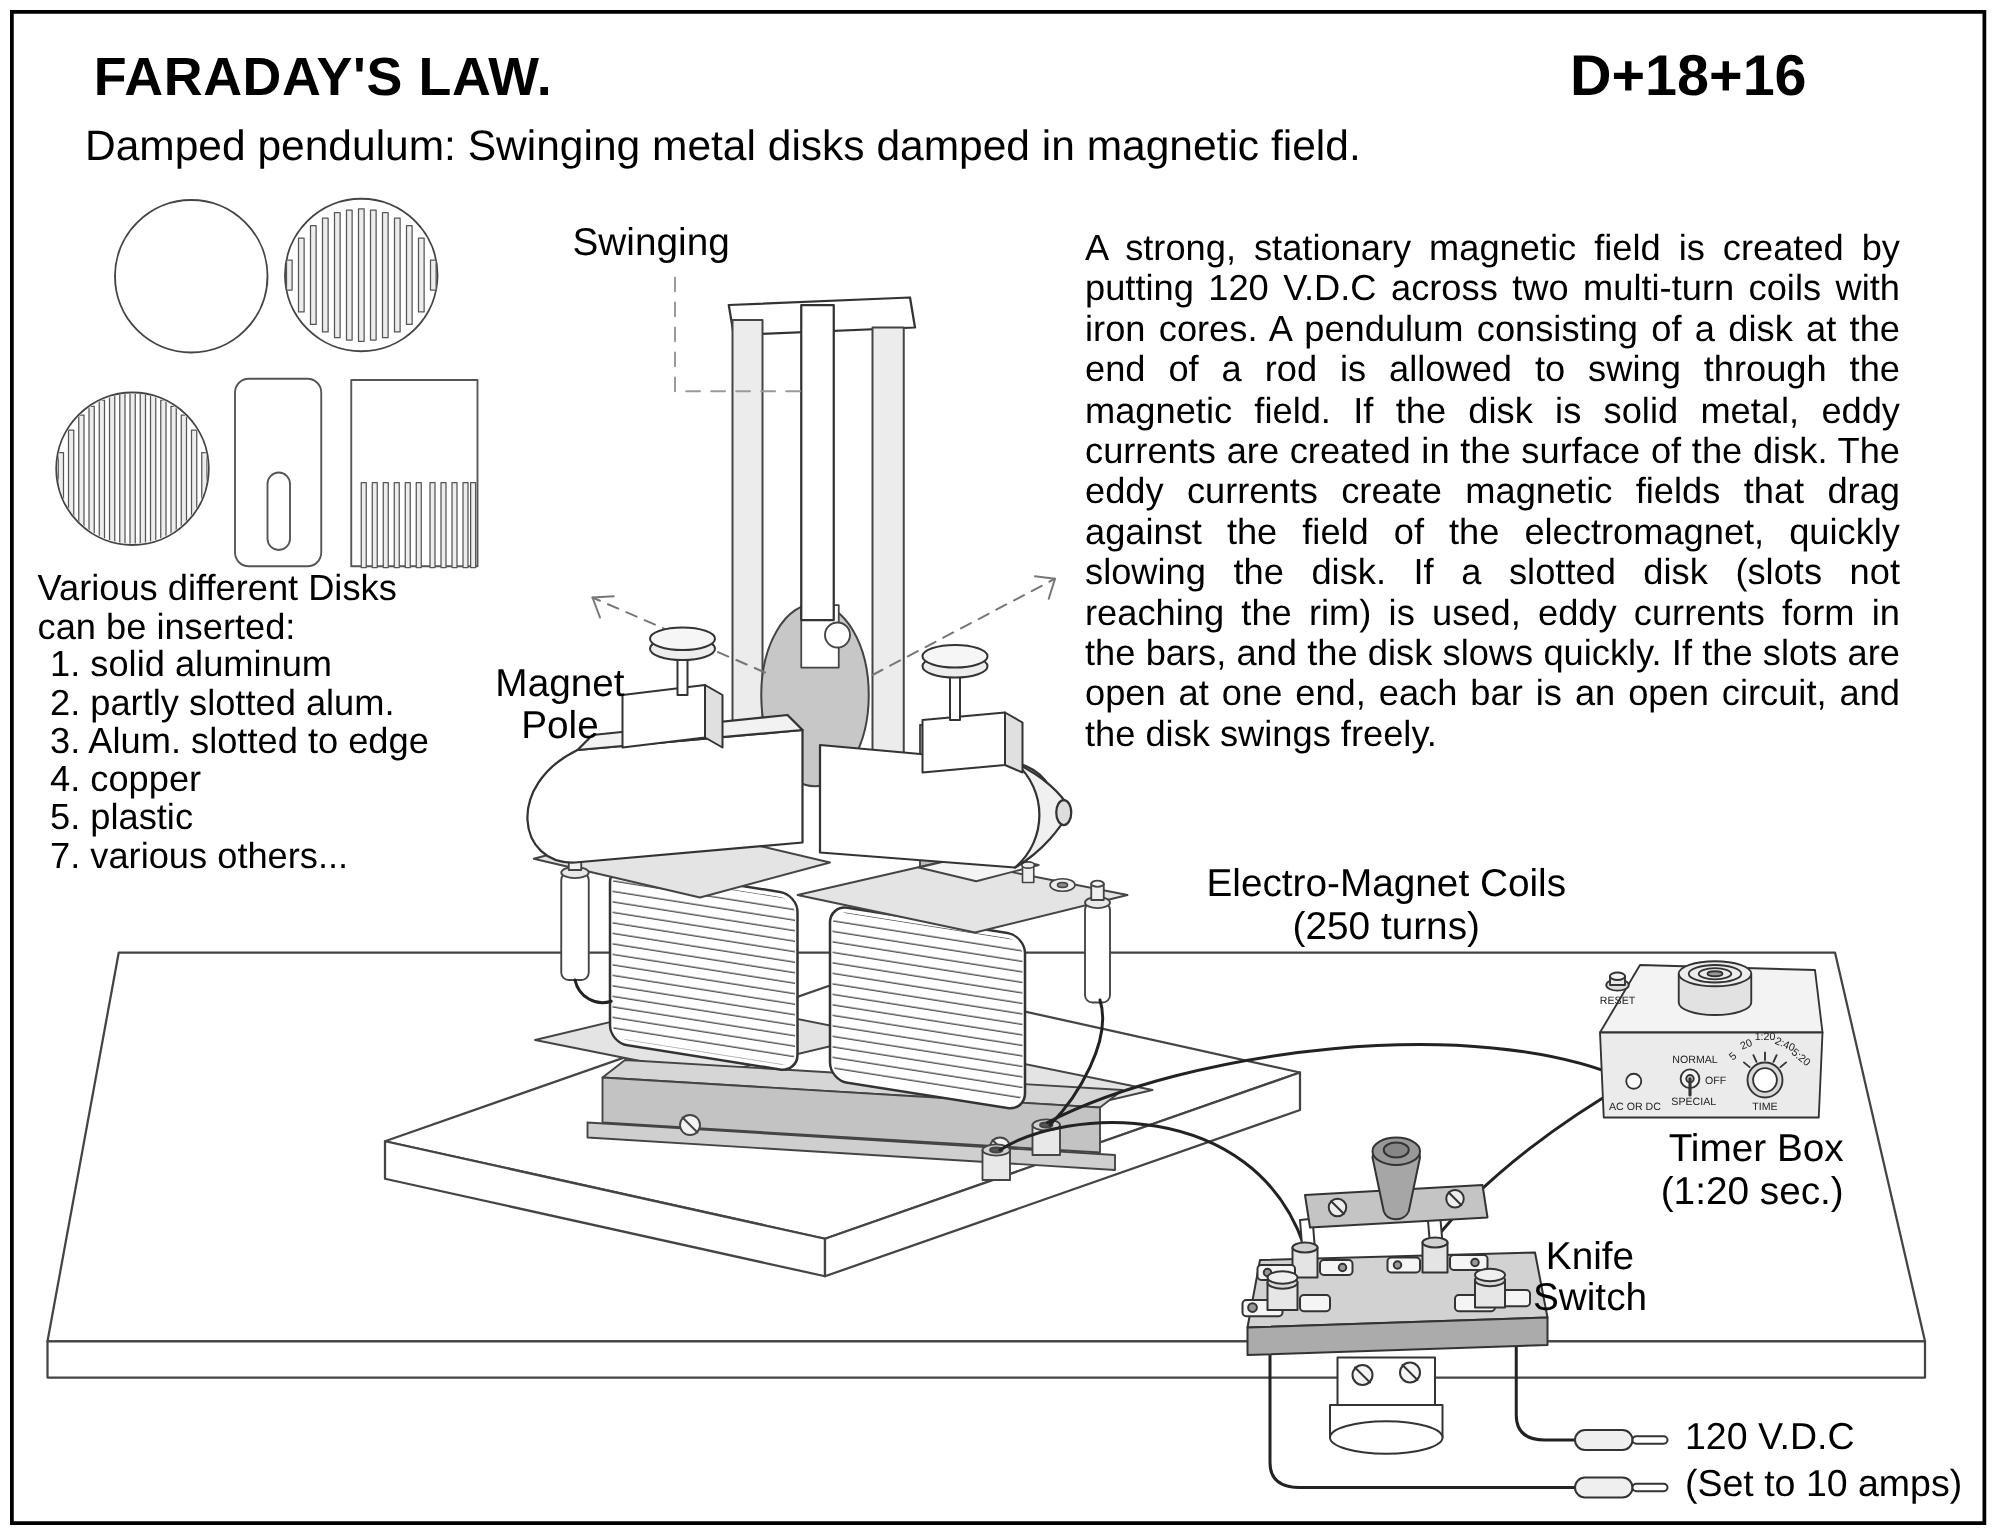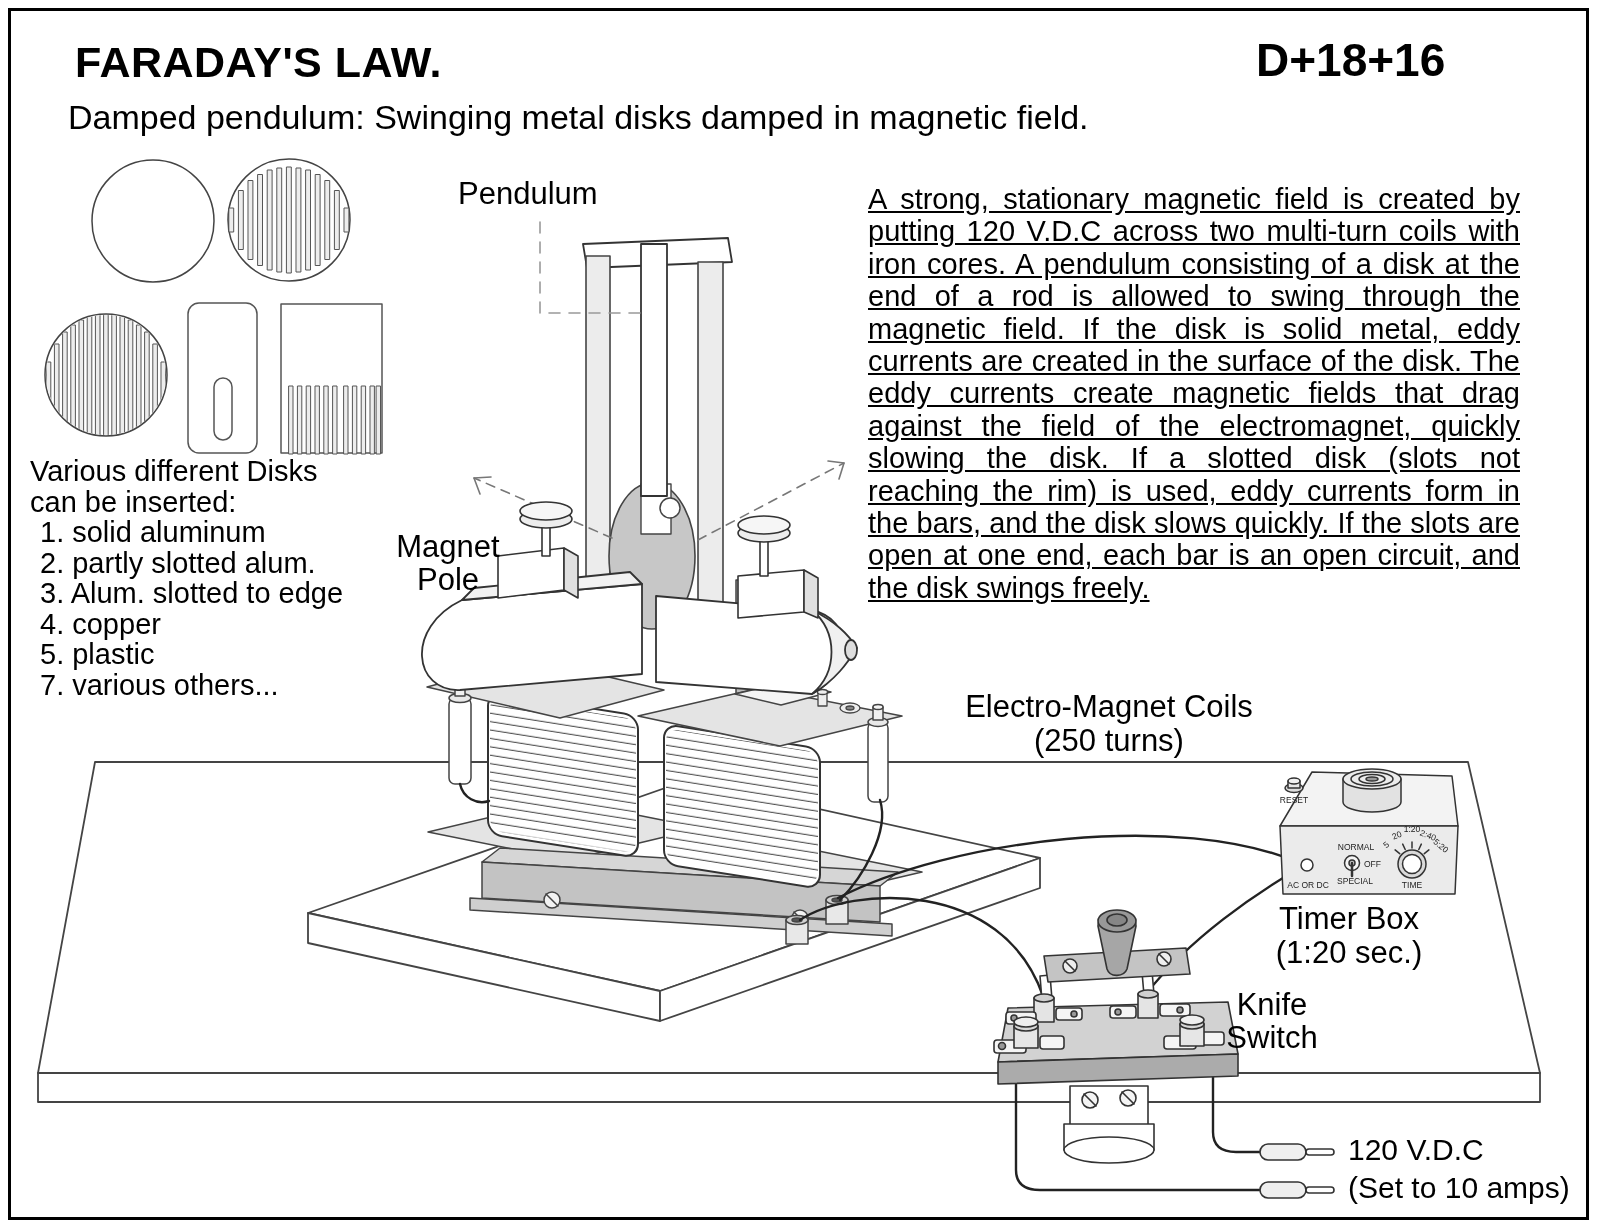--- a/index.html
+++ b/index.html
@@ -8,21 +8,21 @@
   #frame-border{position:absolute;left:8px;top:8px;width:1581px;height:1212px;
                 border:3px solid #000;box-sizing:border-box;}
   #art{position:absolute;left:0;top:0;width:1600px;height:1231px;}
   .lbl{position:absolute;white-space:pre;line-height:1.05;}
   .title{font-size:43px;font-weight:bold;letter-spacing:0.5px;}
   .code{font-size:46px;font-weight:bold;}
   .subtitle{font-size:34px;}
   .biglabel{font-size:31px;}
   .center{text-align:center;white-space:normal;}
   .desc{position:absolute;left:868px;top:183px;width:652px;font-size:29px;
-        line-height:32.4px;text-align:justify;text-decoration:underline;}
+        line-height:32.4px;text-align:justify;}
   .list{position:absolute;left:30px;top:456px;font-size:29px;line-height:30.5px;}
   .list .items{margin-left:10px;}
   .supply{font-size:30px;}
 </style>
 </head>
 <body>
 
 <div id="stage">
 
   <div id="frame-border"></div>
@@ -358,33 +358,33 @@
       <div>2. partly slotted alum.</div>
       <div>3. Alum. slotted to edge</div>
       <div>4. copper</div>
       <div>5. plastic</div>
       <div>7. various others...</div>
     </div>
   </div>
 
   <div class="desc">A strong, stationary magnetic field is created by putting 120 V.D.C across two multi-turn coils with iron cores.  A pendulum consisting of a disk at the end of a rod is allowed to swing through the magnetic field.  If the disk is solid metal, eddy currents are created in the surface of the disk.  The eddy currents create magnetic fields that drag against the field of the electromagnet, quickly slowing the disk. If a slotted disk (slots not reaching the rim) is used, eddy currents form in the bars, and the disk slows quickly.  If the slots are open at one end, each bar is an open  circuit, and the disk swings freely.</div>
 
-  <div class="lbl biglabel" style="left:458px;top:178px;">Pendulum</div>
+  <div class="lbl biglabel" style="left:458px;top:178px;">Swinging</div>
 
   <div class="lbl biglabel center" style="left:382px;top:530px;width:132px;line-height:33px;">
     <div>Magnet</div>
     <div>Pole</div>
   </div>
 
   <div class="lbl biglabel center" style="left:944px;top:690px;width:330px;line-height:34px;">
     <div>Electro-Magnet Coils</div>
     <div>(250 turns)</div>
   </div>
 
-  <div class="lbl biglabel center" style="left:1259px;top:902px;width:180px;line-height:34px;">
+  <div class="lbl biglabel center" style="left:1295px;top:902px;width:180px;line-height:34px;text-align:right;">
     <div>Timer Box</div>
     <div>(1:20 sec.)</div>
   </div>
 
   <div class="lbl biglabel center" style="left:1212px;top:988px;width:120px;line-height:33px;">
     <div>Knife</div>
     <div>Switch</div>
   </div>
 
   <div class="lbl supply" style="left:1348px;top:1134px;text-align:right;">120 V.D.C</div>

